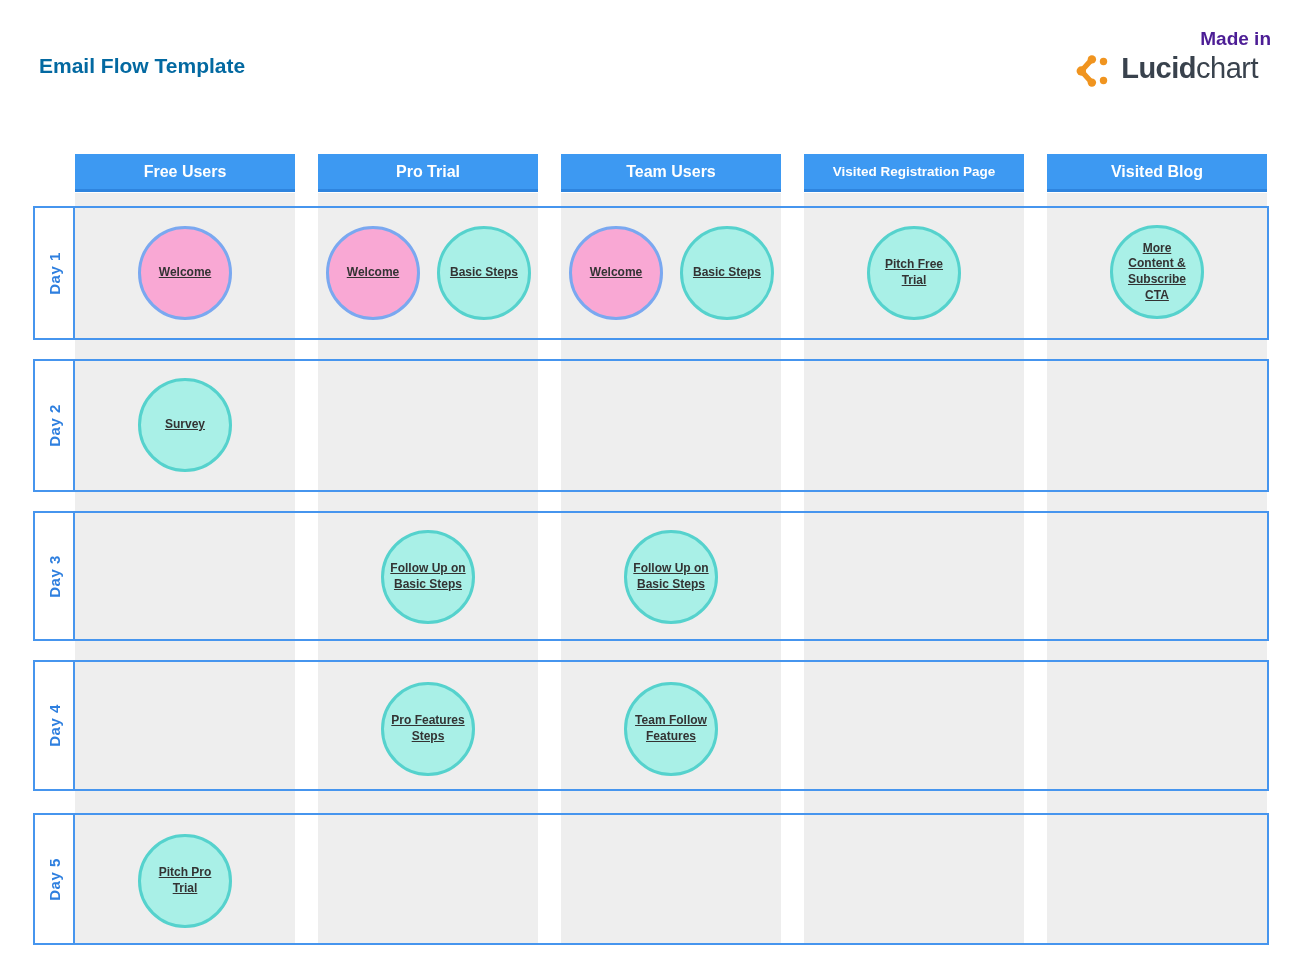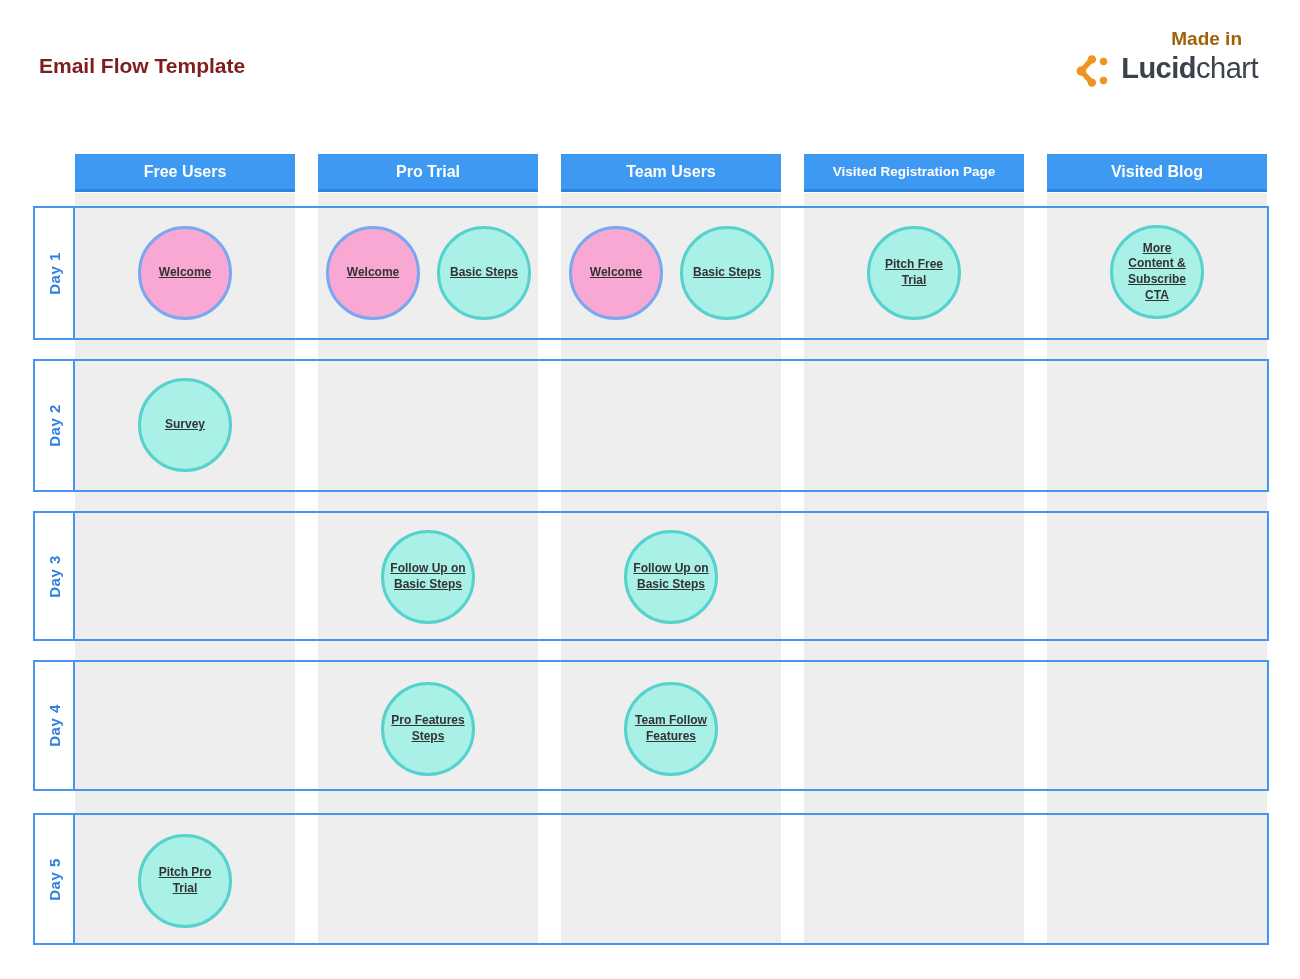--- a/index.html
+++ b/index.html
@@ -2,24 +2,24 @@
 <html><head>
 <meta charset="utf-8">
 <style>
   html,body{margin:0;padding:0;background:#ffffff;}
   #canvas{
     position:relative;width:1300px;height:979px;background:#ffffff;overflow:hidden;
     font-family:"Liberation Sans",sans-serif;
   }
   
   .page-title{
-    position:absolute;left:39px;top:54px;font-size:21px;font-weight:700;color:#7f1d1d;
+    position:absolute;left:39px;top:54px;font-size:21px;font-weight:700;color:#0369a1;
   }
   .made-in{
-    position:absolute;top:28px;right:58px;font-size:19px;font-weight:700;color:#a16207;
+    position:absolute;top:28px;right:29px;font-size:19px;font-weight:700;color:#4c1d95;
   }
   .logo-row{
     position:absolute;top:52px;right:42px;display:flex;align-items:flex-start;gap:8px;
   }
   .logo-icon{width:38px;height:38px;display:block;}
   .logo-text{font-size:29px;color:#39424d;letter-spacing:-0.5px;}
   .logo-text .b{font-weight:700;}
   .logo-text .l{font-weight:400;}
   
   .col-header{

